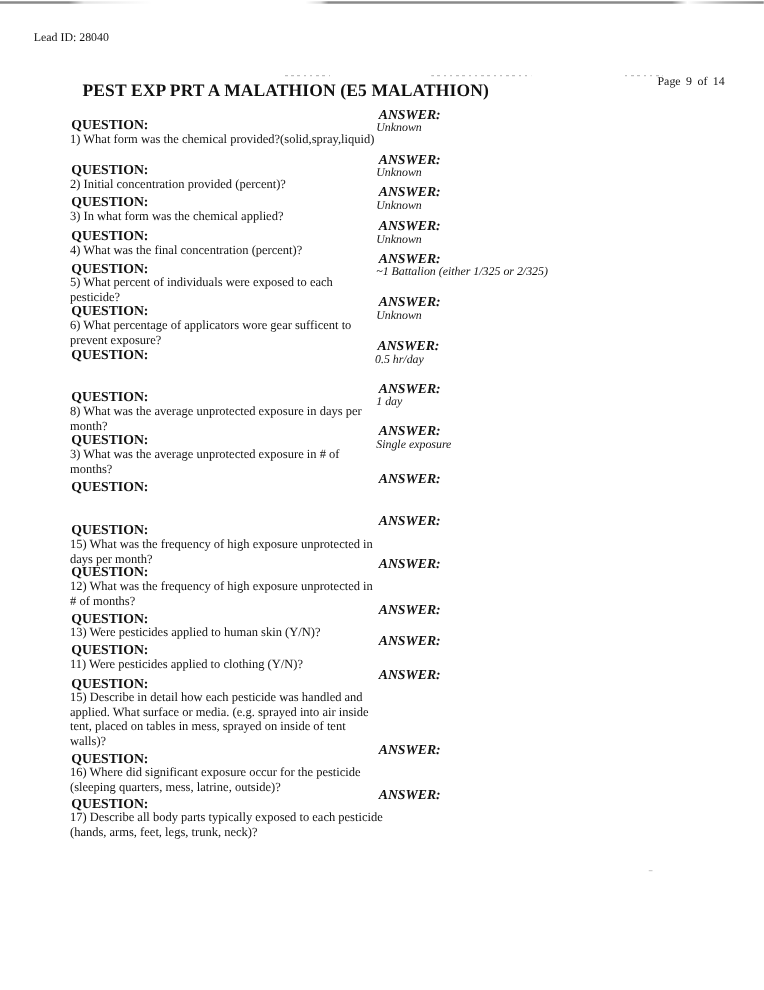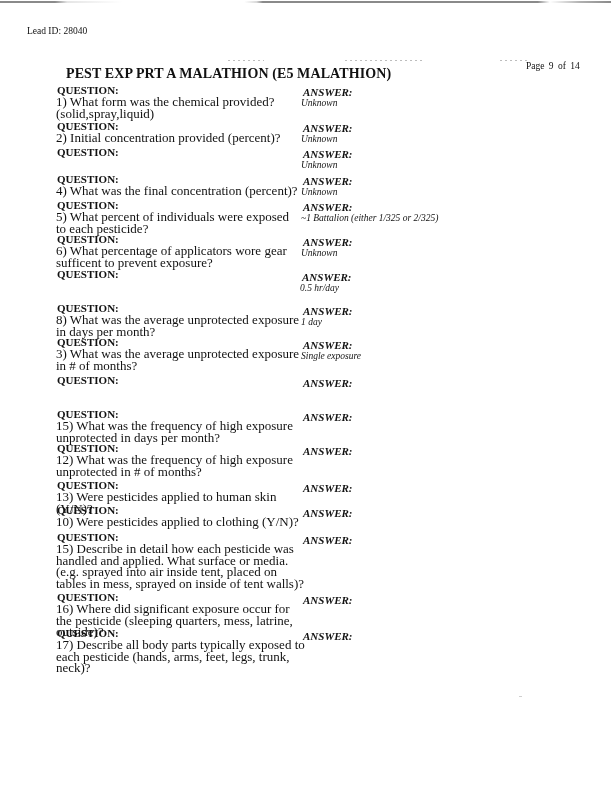--- a/index.html
+++ b/index.html
@@ -57,25 +57,25 @@
       width: 460px;
     }
     .q-label, .a-label {
       font-size: 11px;
       font-weight: bold;
       line-height: 12px;
     }
     .q-col {
       position: absolute;
       left: 0;
-      top: 0;
+      top: 10px;
       width: 245px;
     }
     .q-text {
-      font-size: 13px;
+      font-size: 10px;
       line-height: 11.5px;
       margin-left: -1px;
     }
     .a-col {
       position: absolute;
       left: 244px;
       top: 0;
       width: 220px;
       font-style: italic;
     }
@@ -125,20 +125,21 @@
     </div>
   <div class="a-col" style="top:2px;">
       <div class="a-label">ANSWER:</div>
       <div class="a-text">Unknown</div>
     </div>
 </div>
 
 <div class="qa" style="top:146px;">
   <div class="q-col">
       <div class="q-label">QUESTION:</div>
+      <div class="q-text">3) In what form was the chemical applied?</div>
     </div>
   <div class="a-col" style="top:2px;">
       <div class="a-label">ANSWER:</div>
       <div class="a-text">Unknown</div>
     </div>
 </div>
 
 <div class="qa" style="top:173px;">
   <div class="q-col">
       <div class="q-label">QUESTION:</div>
@@ -243,21 +244,21 @@
     </div>
   <div class="a-col" style="top:3px;">
       <div class="a-label">ANSWER:</div>
       <div class="a-text"></div>
     </div>
 </div>
 
 <div class="qa" style="top:504px;">
   <div class="q-col">
       <div class="q-label">QUESTION:</div>
-      <div class="q-text">10) Were pesticides applied to clothing (Y/N)?</div>
+      <div class="q-text">11) Were pesticides applied to clothing (Y/N)?</div>
     </div>
   <div class="a-col" style="top:3px;">
       <div class="a-label">ANSWER:</div>
       <div class="a-text"></div>
     </div>
 </div>
 
 <div class="qa" style="top:531px;">
   <div class="q-col" style="width:250px;">
       <div class="q-label">QUESTION:</div>

